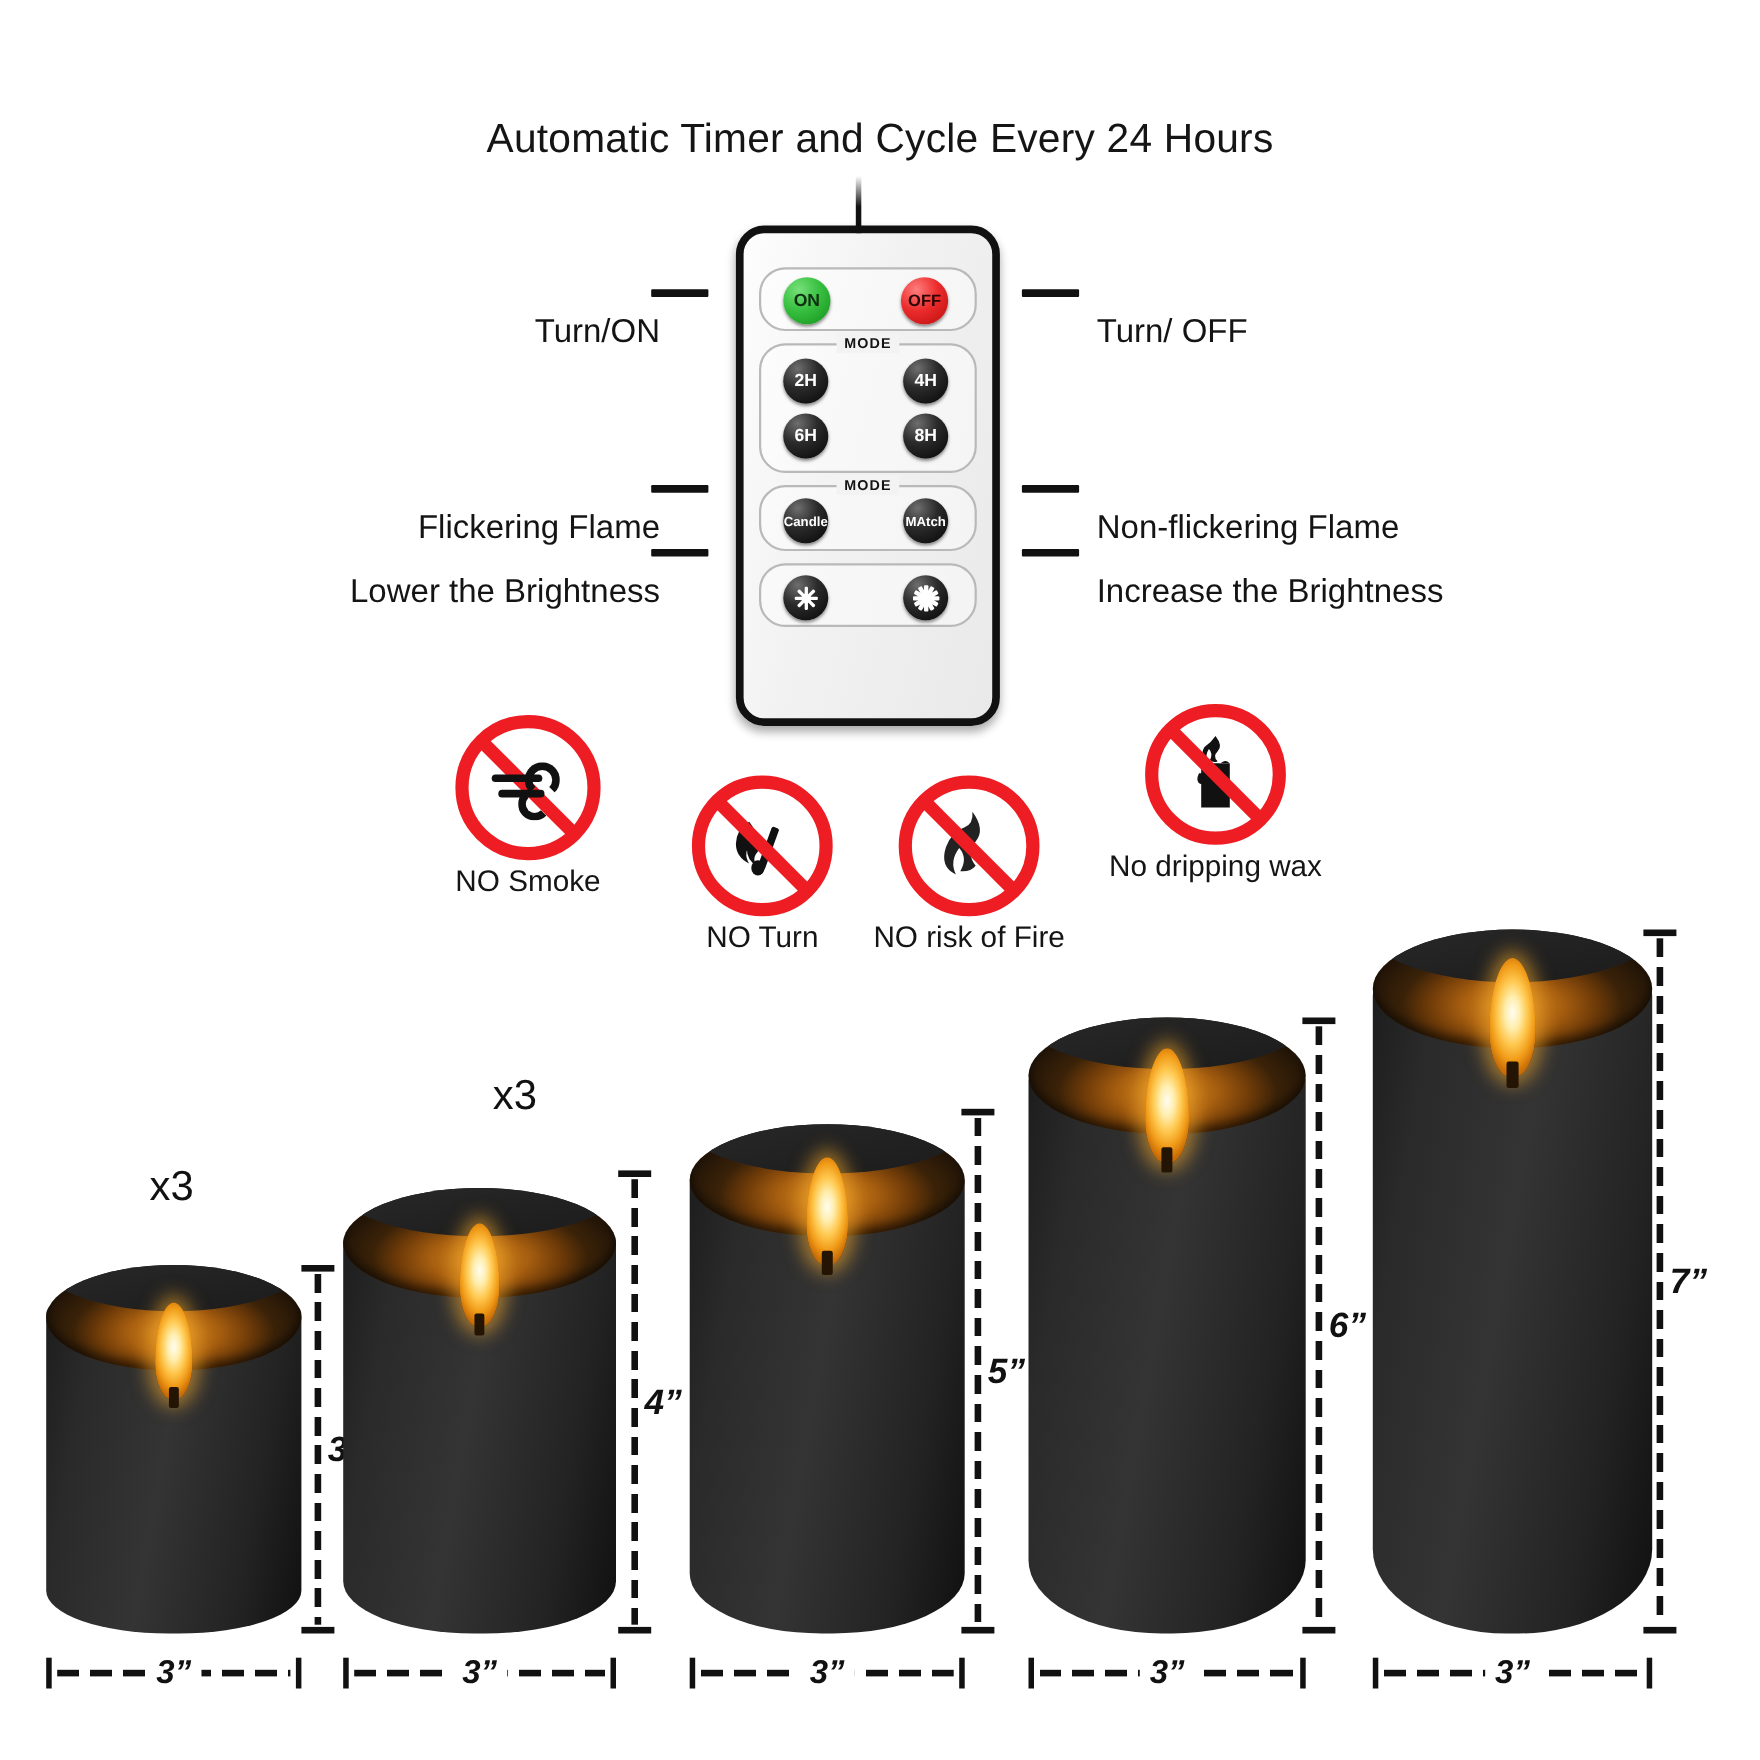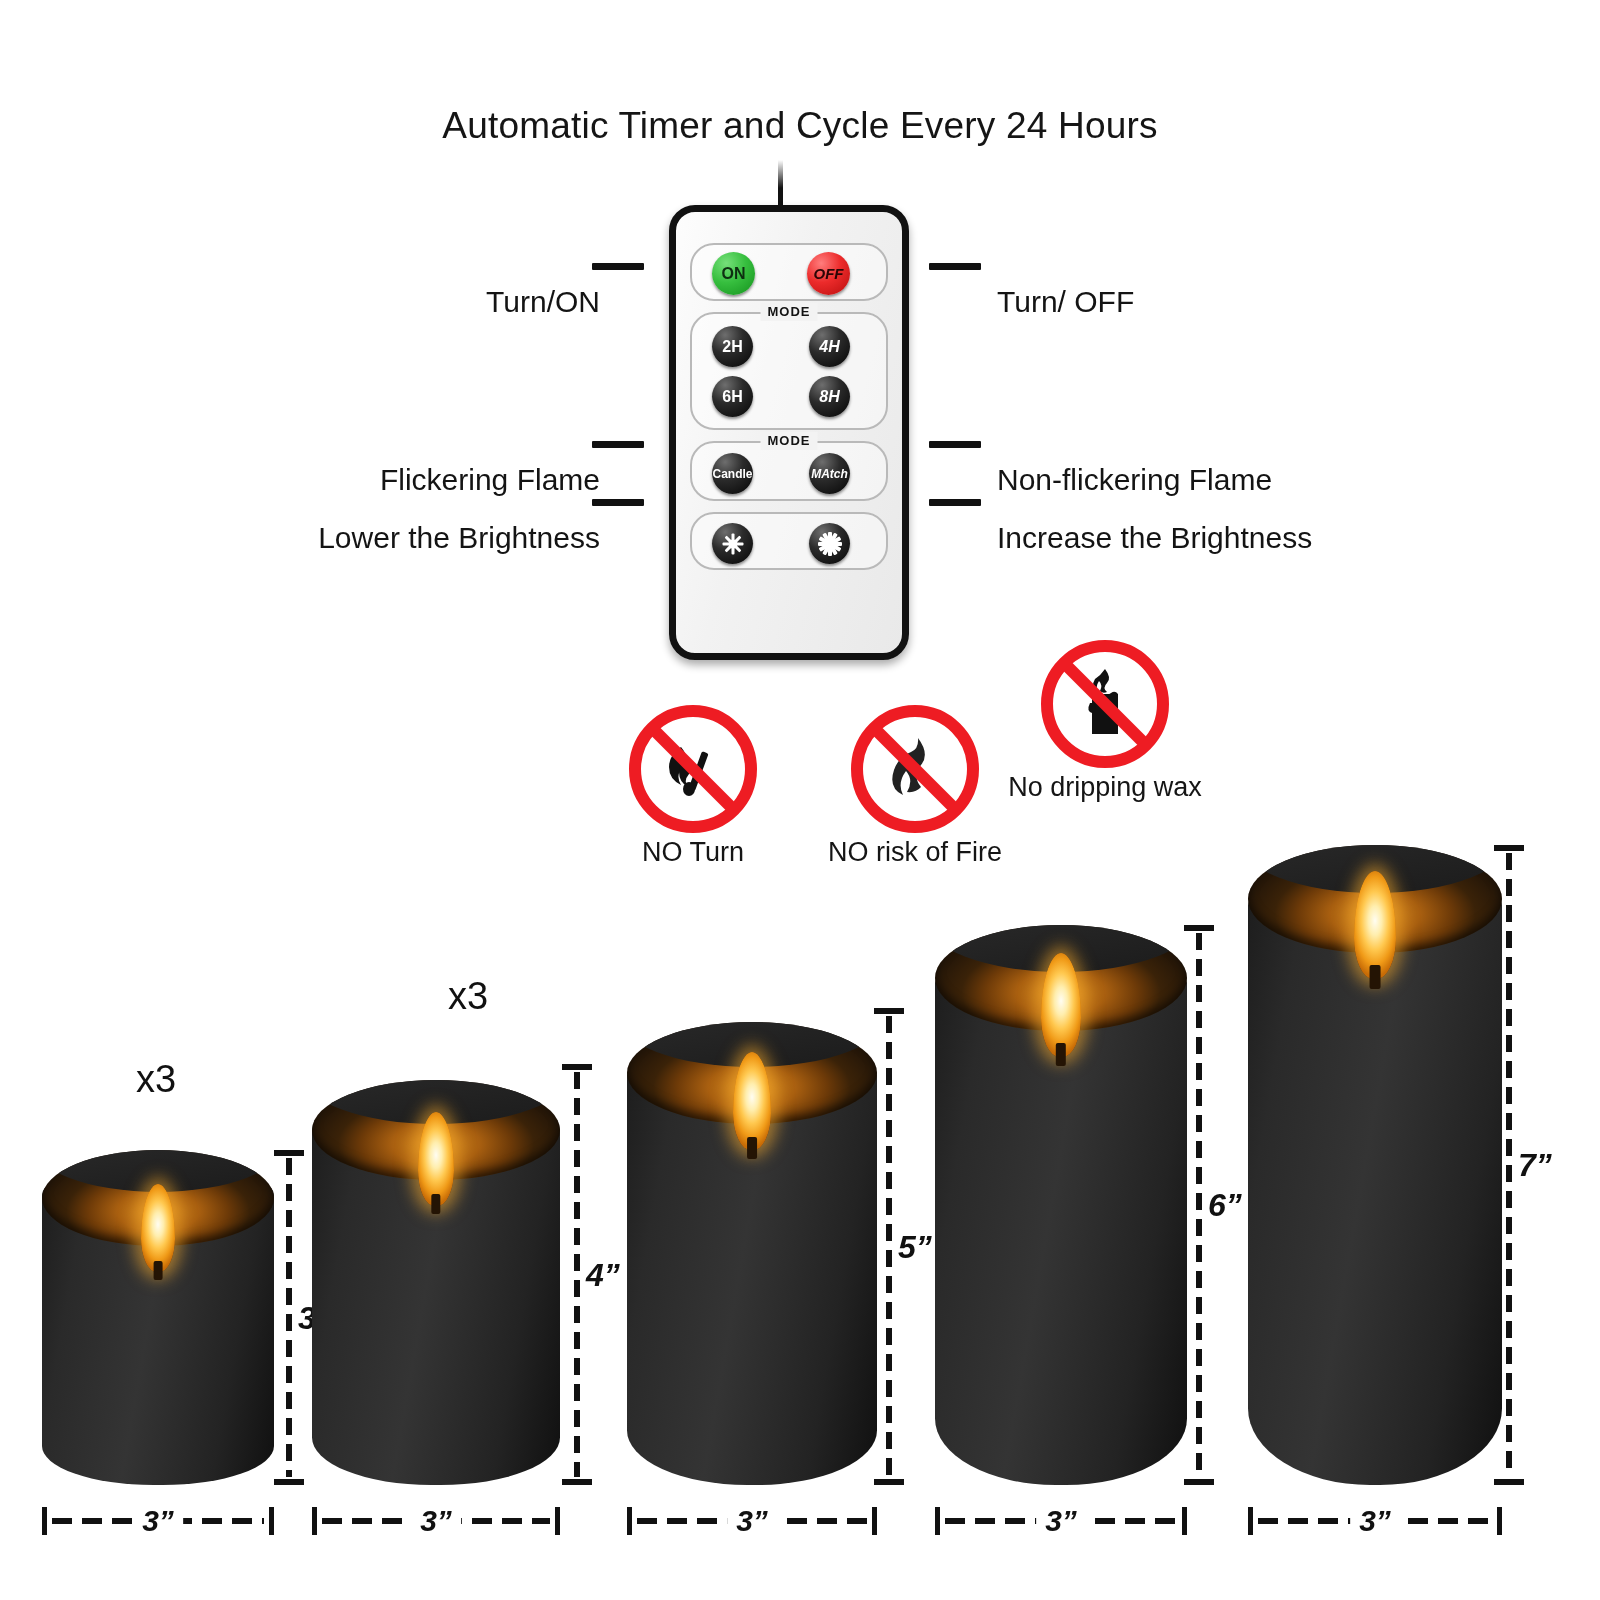--- a/index.html
+++ b/index.html
@@ -54,21 +54,21 @@
   #grp-bright{top:300px;height:58px;}
 
   .btn{
     position:absolute;border-radius:50%;
     display:flex;align-items:center;justify-content:center;
     font-weight:bold;color:#111;
     box-shadow:0 2px 3px rgba(0,0,0,.45);
     box-sizing:border-box;
   }
   .btn.left{left:20px;}
-  .btn.right{right:36px;font-style:italic;}
+  .btn.right{right:24px;}
   .btn-on{
     width:43px;height:43px;top:7px;font-size:16px;
     background:radial-gradient(circle at 33% 26%,#76e07a 0%,#37bf3f 45%,#13901c 100%);
     color:#0e2f11;
   }
   .btn-off{
     width:43px;height:43px;top:7px;font-size:15px;
     background:radial-gradient(circle at 33% 26%,#ff7d7d 0%,#ec2b2b 45%,#b80d0d 100%);
     color:#2b0505;
   }
@@ -263,35 +263,47 @@
   <div class="abs callout r" id="lbl-flick">Flickering Flame</div>
   <div class="abs dash" id="dash-flick"></div>
   <div class="abs callout" id="lbl-nonflick">Non-flickering Flame</div>
   <div class="abs dash" id="dash-nonflick"></div>
 
   <div class="abs callout r" id="lbl-lower">Lower the Brightness</div>
   <div class="abs dash" id="dash-lower"></div>
   <div class="abs callout" id="lbl-incr">Increase the Brightness</div>
   <div class="abs dash" id="dash-incr"></div>
 
+  <div class="warn" style="left:385px;top:650px;width:190px;">
+    <div class="ring" style="width:132px;height:132px;">
+      <div class="slash" style="width:110px;"></div>
+      <div class="wind">
+        <div class="bar" style="left:0;top:16px;width:46px;"></div>
+        <div class="bar" style="left:6px;top:30px;width:42px;"></div>
+        <div class="hook" style="right:4px;top:5px;width:18px;height:18px;border-bottom-color:transparent;"></div>
+        <div class="hook" style="left:24px;bottom:-2px;width:16px;height:16px;border-top-color:transparent;border-right-color:transparent;"></div>
+      </div>
+    </div>
+    <div class="wlabel">NO Smoke</div>
+  </div>
 
   <div class="warn" style="left:598px;top:705px;width:190px;">
     <div class="ring" style="width:128px;height:128px;">
       <div class="slash" style="width:106px;"></div>
       <svg width="64" height="64" viewBox="0 0 64 64">
         <path d="M20 10 q10 12 2 20 q-8 8 -2 18 q-12 -6 -12 -18 q0 -12 12 -20 z" fill="#111"></path>
         <path d="M27 20 q7 10 1 17 q-6 7 -1 13 q-9 -5 -9 -15 q0 -9 9 -15 z" fill="#111"></path>
         <rect x="34" y="14" width="7" height="40" rx="2" fill="#111" transform="rotate(20 37 34)"></rect>
         <ellipse cx="28" cy="52" rx="6" ry="7" fill="#111"></ellipse>
       </svg>
     </div>
     <div class="wlabel">NO Turn</div>
   </div>
 
-  <div class="warn" style="left:810px;top:705px;width:210px;">
+  <div class="warn" style="left:776px;top:705px;width:210px;">
     <div class="ring" style="width:128px;height:128px;">
       <div class="slash" style="width:106px;"></div>
       <svg width="60" height="66" viewBox="0 0 60 66">
         <path d="M33 2 q12 16 3 27 q-9 11 0 22 q-5 6 -14 5 q7 -12 -1 -21 q-9 12 -3 24 Q3 52 9 34 q5 -14 17 -18 q8 -3 7 -14 z" fill="#222"></path>
       </svg>
     </div>
     <div class="wlabel">NO risk of Fire</div>
   </div>
 
   <div class="warn" style="left:1000px;top:640px;width:210px;">

